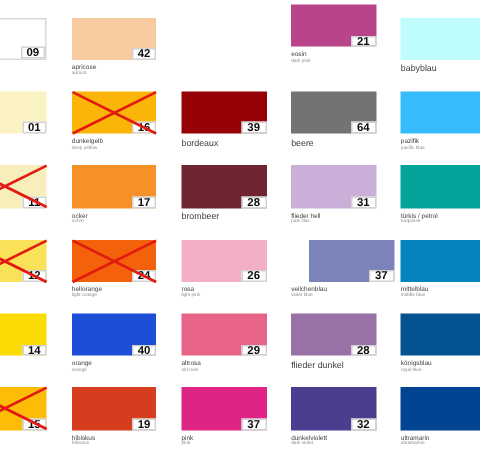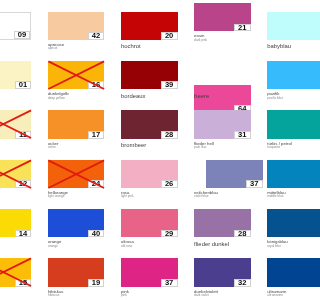--- a/index.html
+++ b/index.html
@@ -28,27 +28,20 @@
         <div class="badge">09</div>
       </div>
     </div>
     <div class="cell" style="left: 73.1px; top: 11.5px;">
       <div class="swatch" style="background: rgb(248, 202, 160);">
         <div class="badge">42</div>
       </div>
       <div class="lbl">apricose</div>
       <div class="sub">apricot</div>
     </div>
-    <div class="cell nosub" style="left: 146.2px; top: 11.5px;">
-      <div class="swatch" style="background: rgb(197, 4, 6);">
-        <div class="badge">20</div>
-      </div>
-      <div class="lbl">hochrot</div>
-      <div class="sub"></div>
-    </div>
     <div class="cell" style="left: 219.3px; top: 3px;">
       <div class="swatch" style="background: rgb(186, 68, 137);">
         <div class="badge">21</div>
       </div>
       <div class="lbl">eosin</div>
       <div class="sub">dark pink</div>
     </div>
     <div class="cell nosub" style="left: 292.4px; top: 11.5px;">
       <div class="swatch" style="background: rgb(191, 253, 253);"></div>
       <div class="lbl">babyblau</div>
@@ -70,21 +63,21 @@
       <div class="sub">deep yellow</div>
     </div>
     <div class="cell nosub" style="left: 146.2px; top: 60.9px;">
       <div class="swatch" style="background: rgb(149, 1, 5);">
         <div class="badge">39</div>
       </div>
       <div class="lbl">bordeaux</div>
       <div class="sub"></div>
     </div>
     <div class="cell nosub" style="left: 219.3px; top: 60.9px;">
-      <div class="swatch" style="background: #ec4899; margin-top: 24px;">
+      <div class="swatch" style="background: #737373;">
         <div class="badge">64</div>
       </div>
       <div class="lbl">beere</div>
       <div class="sub"></div>
     </div>
     <div class="cell" style="left: 292.4px; top: 60.9px;">
       <div class="swatch" style="background: rgb(54, 188, 252);"></div>
       <div class="lbl">pazifik</div>
       <div class="sub">pacific blue</div>
     </div>

